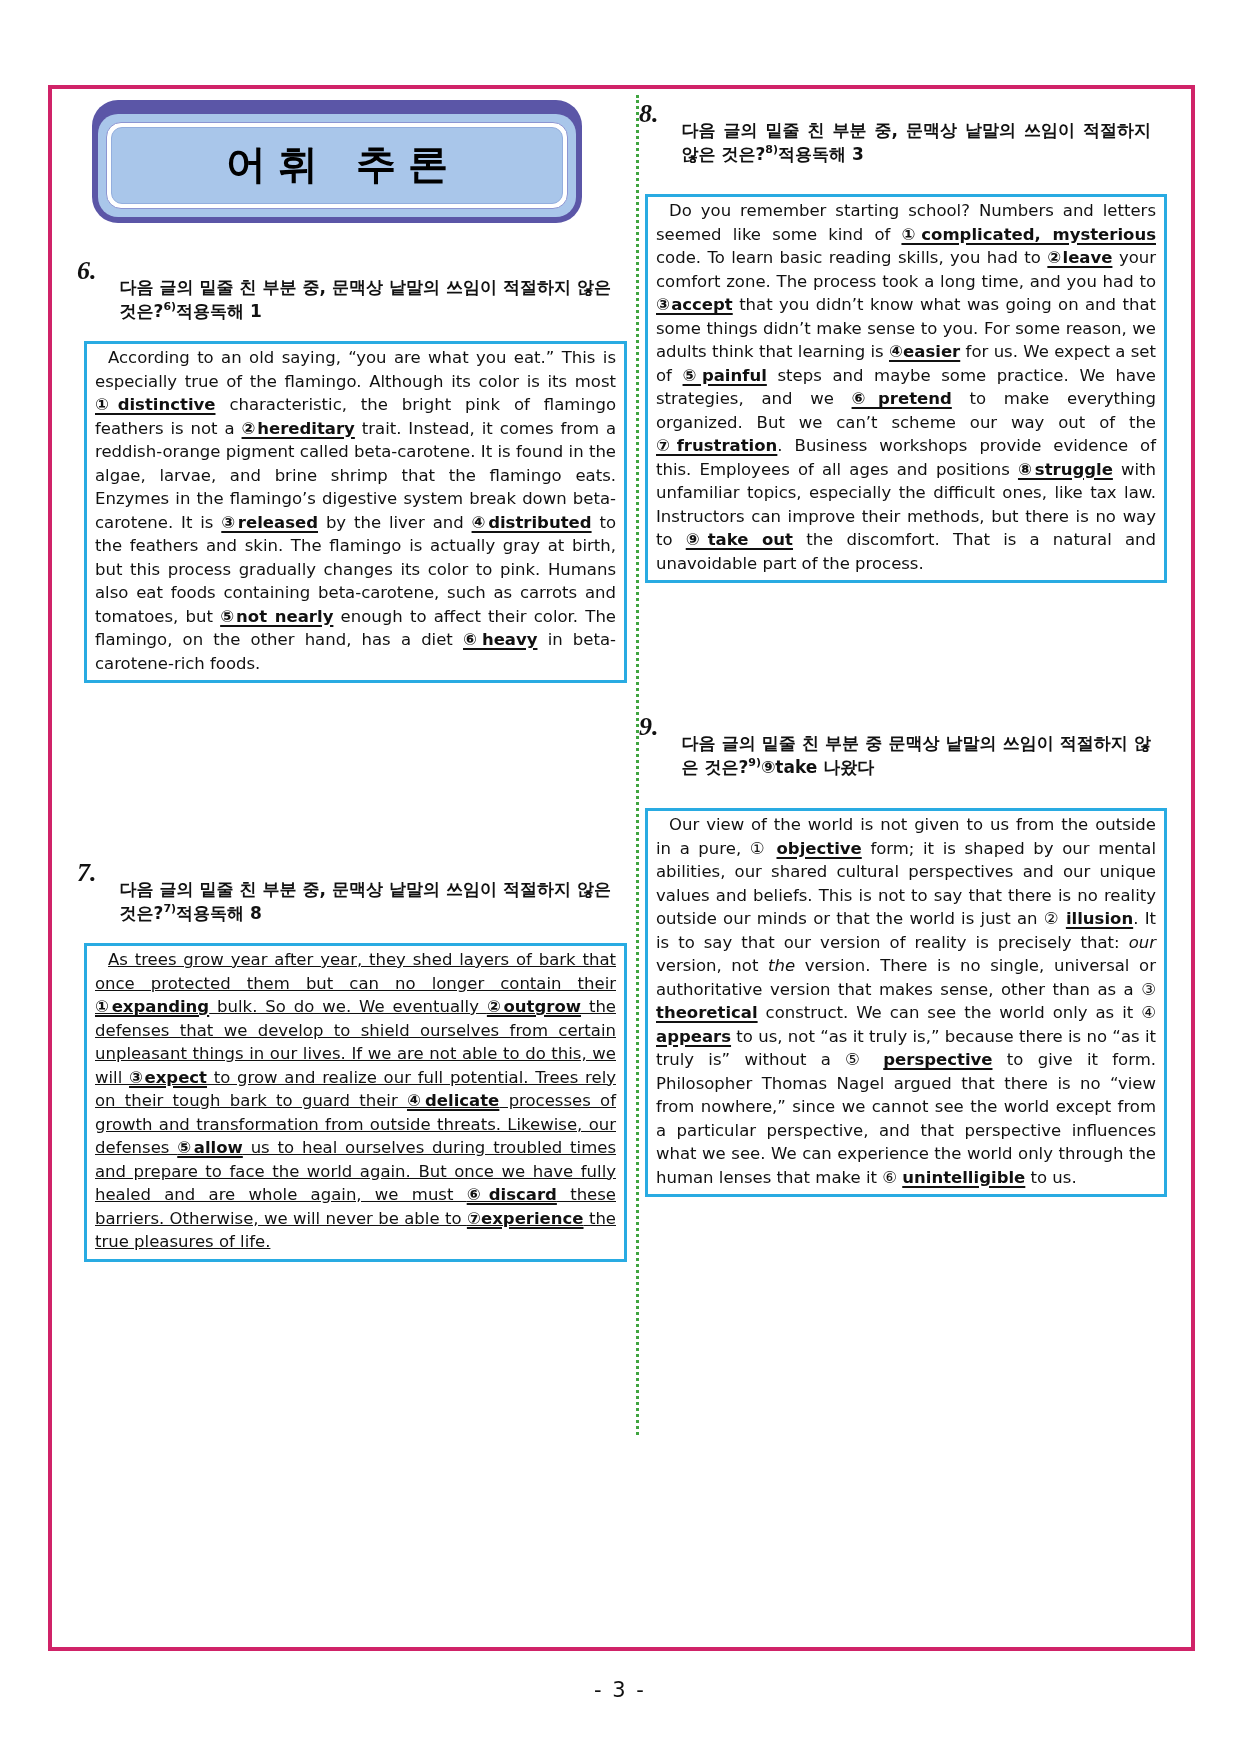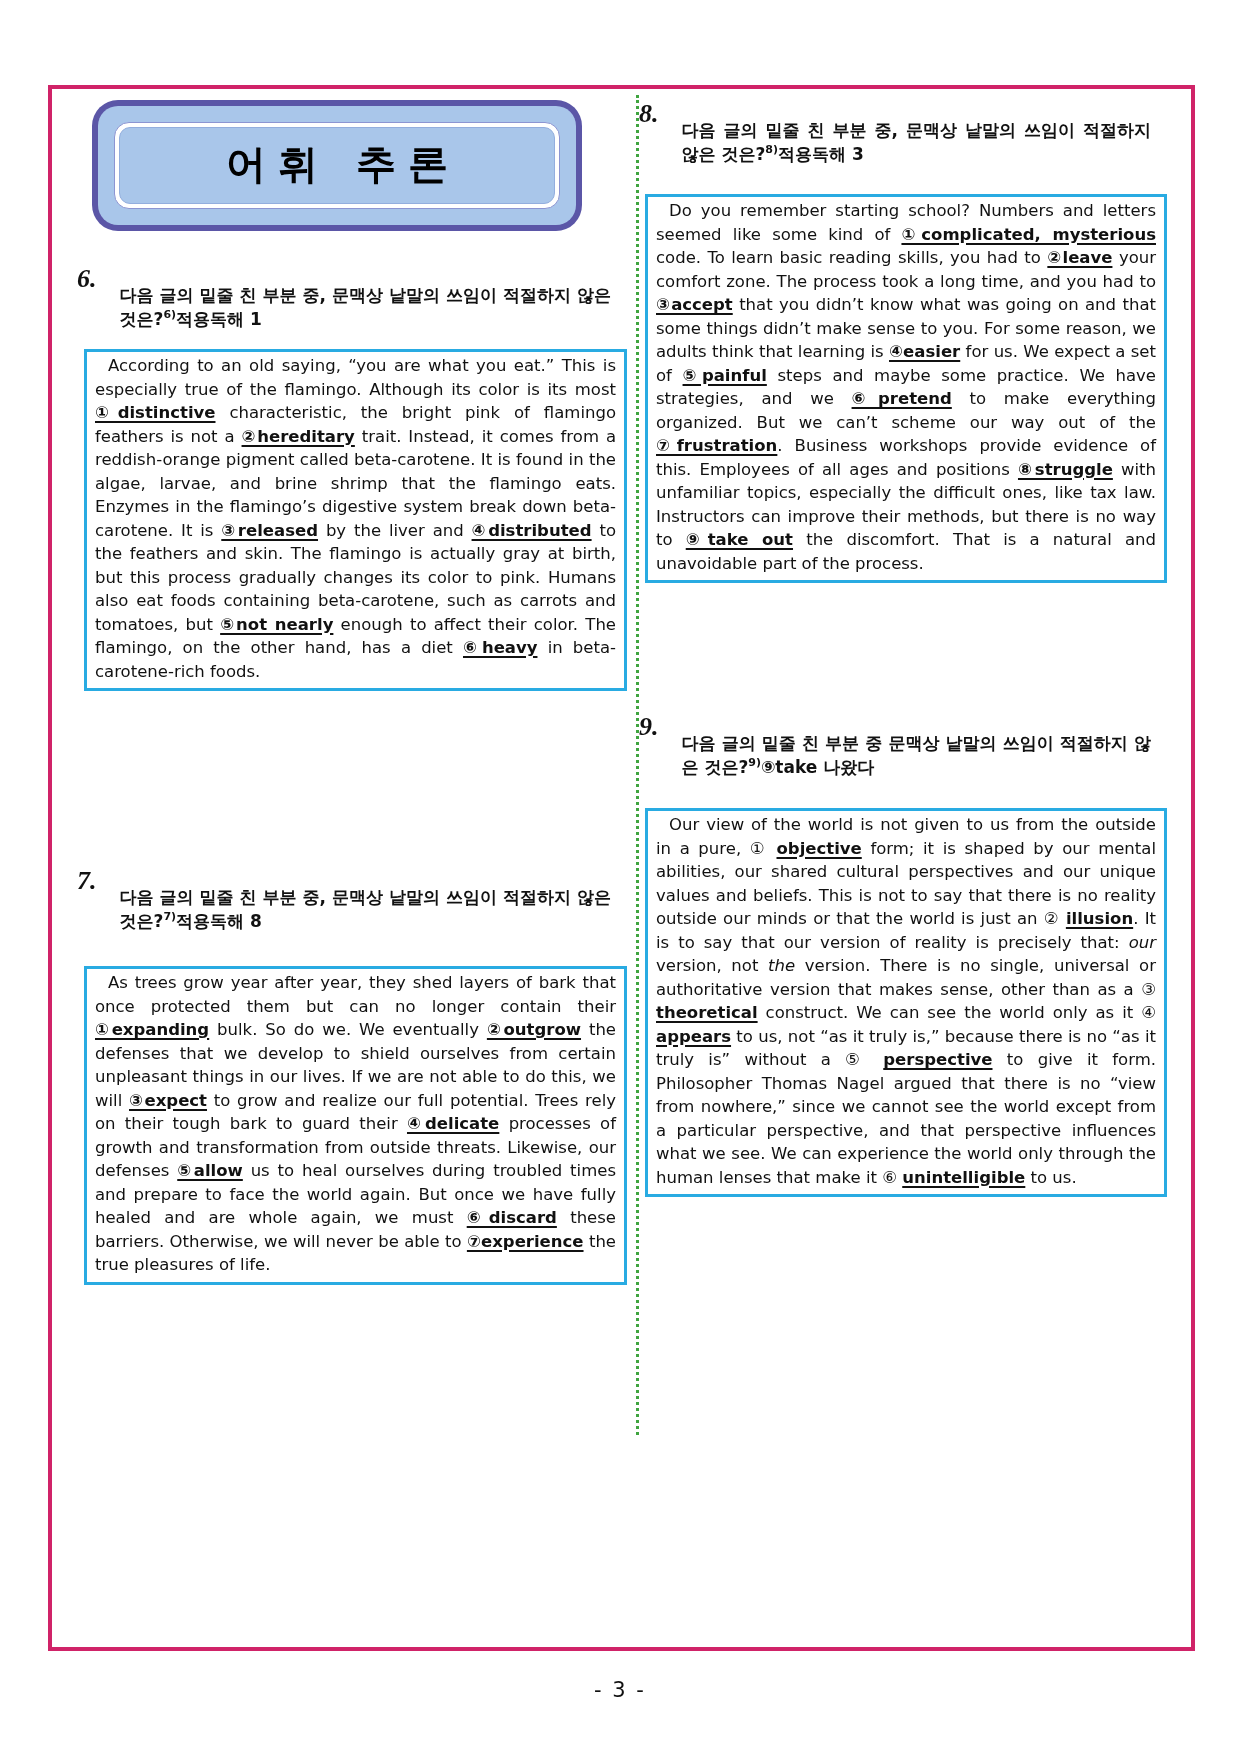--- a/index.html
+++ b/index.html
@@ -25,21 +25,21 @@
   }
   .col{position:absolute;top:100px;}
   .col-left{left:77px;width:550px;}
   .col-right{left:639px;width:528px;}
 
   
   .title-outer{
     margin-left:15px;width:490px;background:var(--c-frame);
     border-radius:26px;padding:6px;
   }
-  .title-ring1{background:var(--c-fill);border-radius:20px;padding:16px;}
+  .title-ring1{background:var(--c-fill);border-radius:20px;padding:8px;margin-top:8px;}
   .title-ring2{background:#fff;border:1px solid #8c95d2;border-radius:15px;padding:4px;}
   .title-inner{
     background:var(--c-fill);border:1px solid #93aede;border-radius:11px;
     text-align:center;font-size:40px;font-weight:bold;letter-spacing:12px;
     padding:9px 0 11px 12px;color:#000;
   }
 
   
   .q-header{display:flex;align-items:flex-start;}
   .q-num{
@@ -62,21 +62,21 @@
     background:#fff;
   }
   .col-right .passage{margin-left:6px;width:522px;}
   .seg-b{font-weight:bold;}
   .seg-u{text-decoration:underline;text-decoration-thickness:2px;text-underline-offset:3px;}
   .seg-i{font-style:italic;}
 
   #q6 .q-header{margin-top:36px;}
   #q6 .passage{margin-top:2px;}
   #q7 .q-header{margin-top:178px;}
-  #q7 .passage{margin-top:17px;}
+  #q7 .passage{margin-top:2px;text-decoration:underline;}
   #q8 .q-header{margin-top:2px;}
   #q8 .passage{margin-top:12px;}
   #q9 .q-header{margin-top:132px;}
   #q9 .passage{margin-top:13px;}
 
   .page-number{
     position:absolute;left:0;top:1678px;width:1240px;text-align:center;
     font-size:21px;letter-spacing:2px;color:#111;
   }
 </style>

